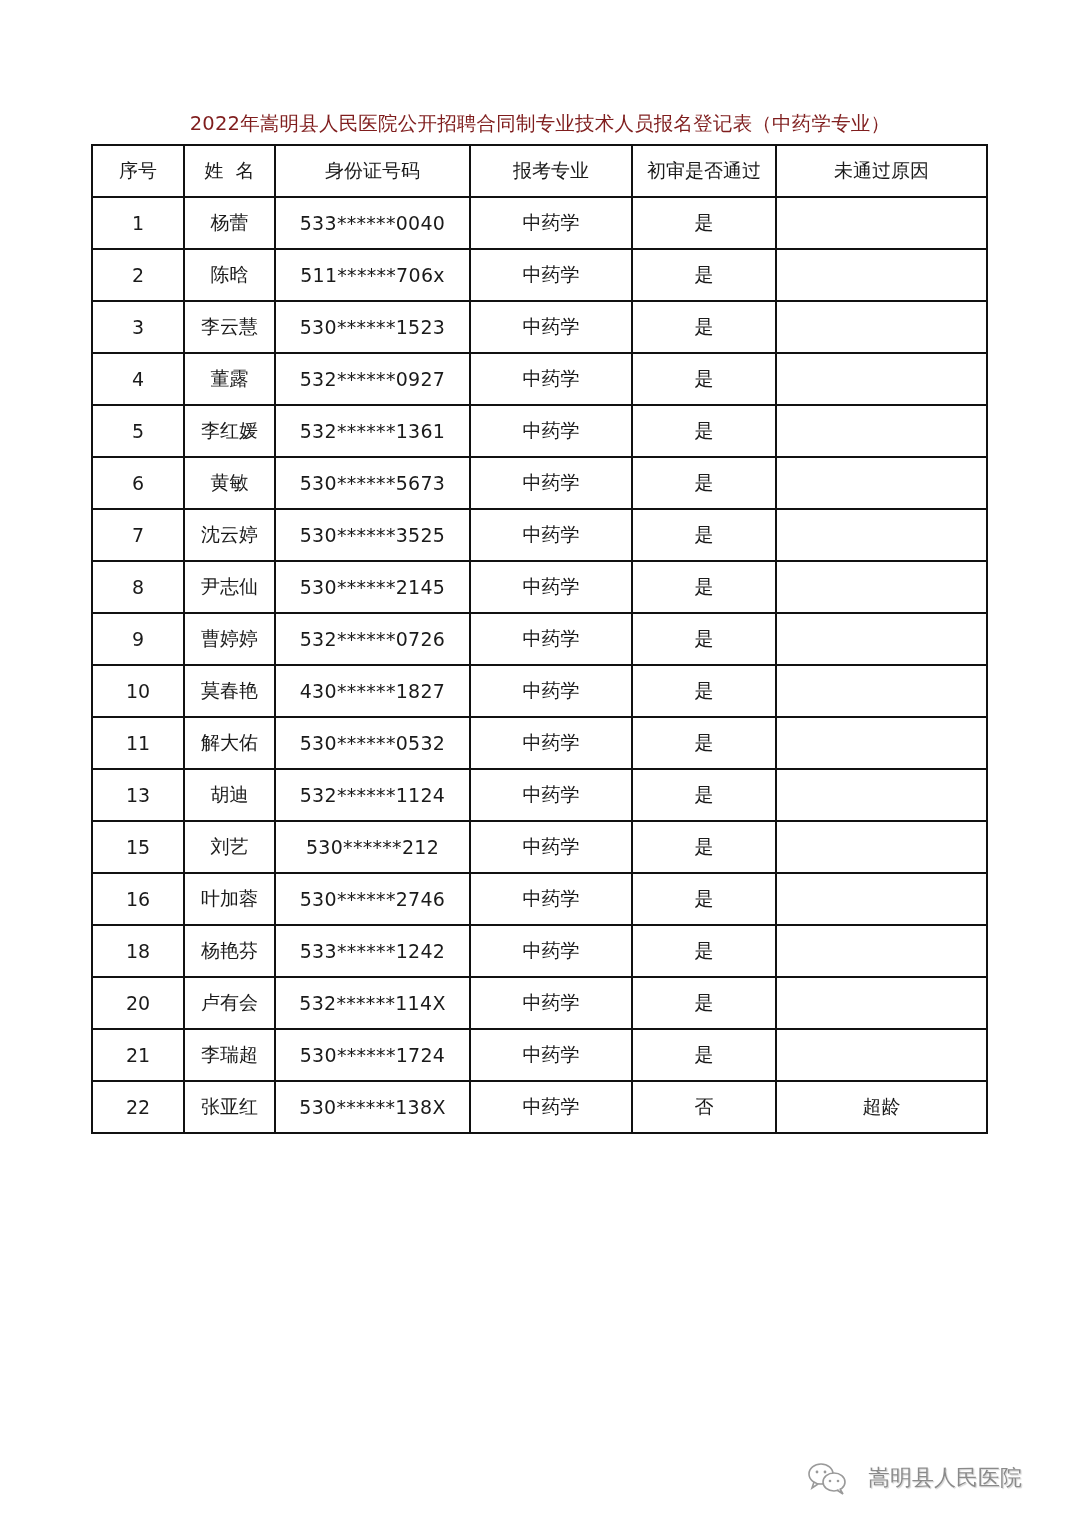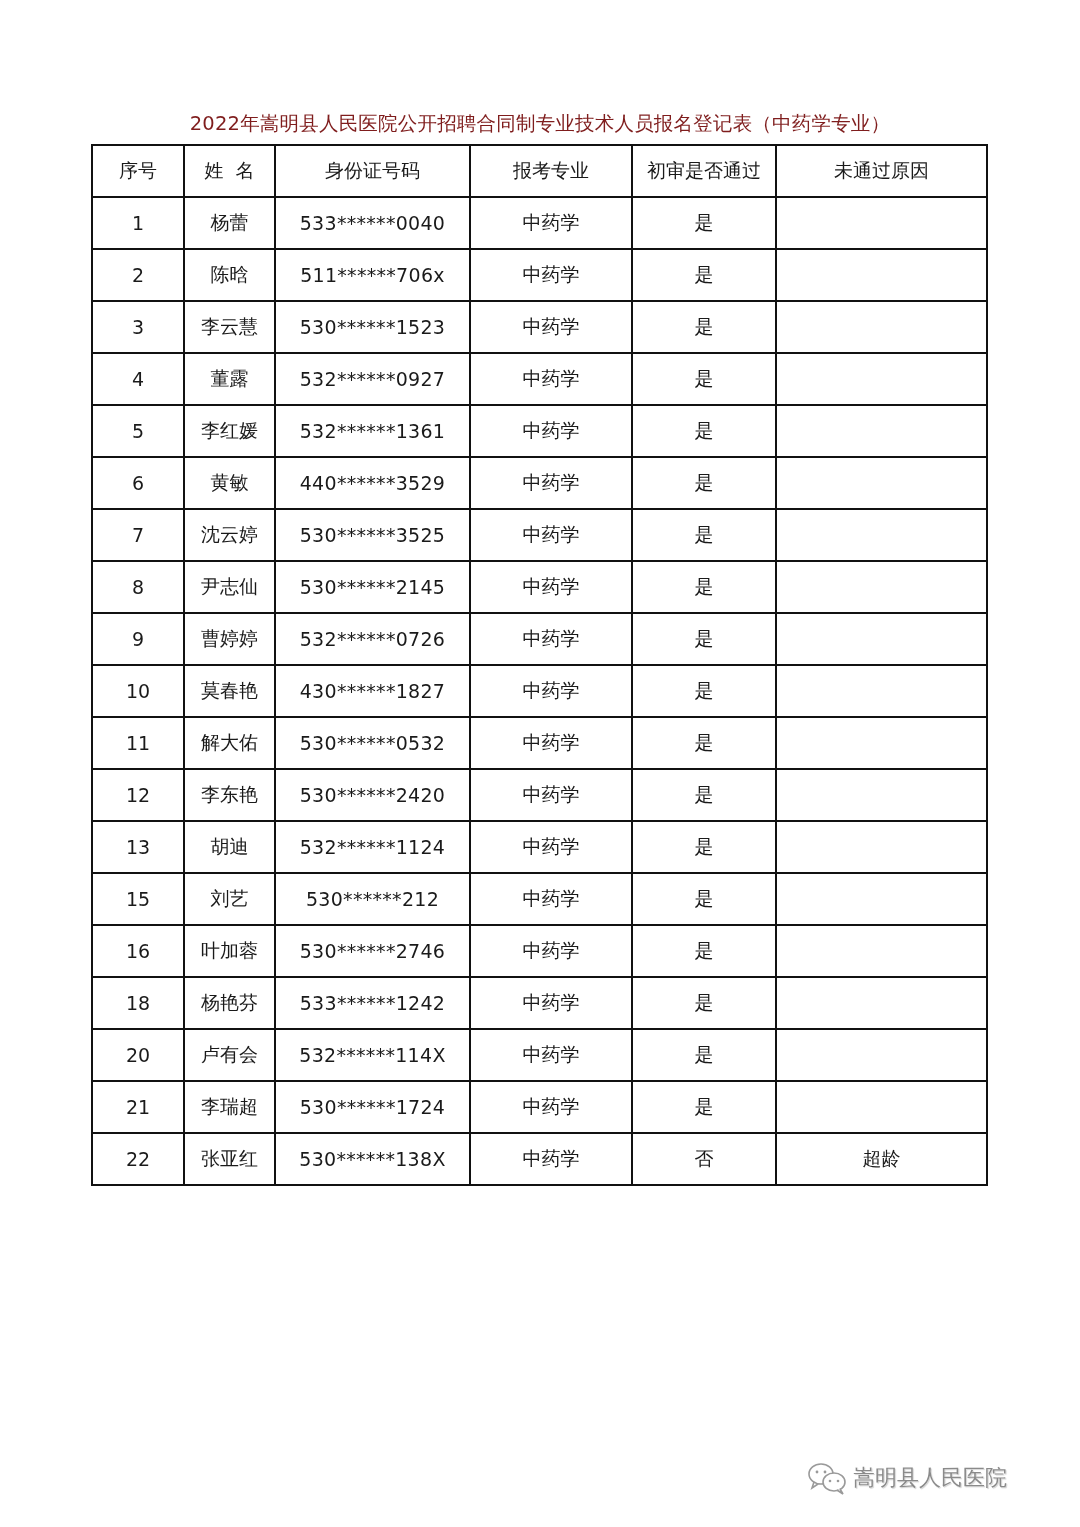--- a/index.html
+++ b/index.html
@@ -61,21 +61,21 @@
     td.seq-cell {
       font-size: 19px;
     }
     .footer-brand {
       position: absolute;
       left: 806px;
       top: 1458px;
       height: 40px;
       display: flex;
       align-items: center;
-      gap: 5px;
+      gap: 20px;
       color: #8a8a8a;
       font-size: 22px;
       text-shadow: 0 0 1px #ffffff, 1px 1px 1px #cfcfcf;
     }
     .footer-brand svg {
       display: block;
     }
   </style>
 </head>
 <body>
@@ -138,21 +138,21 @@
         <td class="seq-cell">5</td>
         <td>李红媛</td>
         <td class="id-cell">532******1361</td>
         <td>中药学</td>
         <td>是</td>
         <td></td>
       </tr>
       <tr>
         <td class="seq-cell">6</td>
         <td>黄敏</td>
-        <td class="id-cell">440******3529</td>
+        <td class="id-cell">530******5673</td>
         <td>中药学</td>
         <td>是</td>
         <td></td>
       </tr>
       <tr>
         <td class="seq-cell">7</td>
         <td>沈云婷</td>
         <td class="id-cell">530******3525</td>
         <td>中药学</td>
         <td>是</td>
@@ -179,28 +179,20 @@
         <td>莫春艳</td>
         <td class="id-cell">430******1827</td>
         <td>中药学</td>
         <td>是</td>
         <td></td>
       </tr>
       <tr>
         <td class="seq-cell">11</td>
         <td>解大佑</td>
         <td class="id-cell">530******0532</td>
-        <td>中药学</td>
-        <td>是</td>
-        <td></td>
-      </tr>
-      <tr>
-        <td class="seq-cell">12</td>
-        <td>李东艳</td>
-        <td class="id-cell">530******2420</td>
         <td>中药学</td>
         <td>是</td>
         <td></td>
       </tr>
       <tr>
         <td class="seq-cell">13</td>
         <td>胡迪</td>
         <td class="id-cell">532******1124</td>
         <td>中药学</td>
         <td>是</td>

